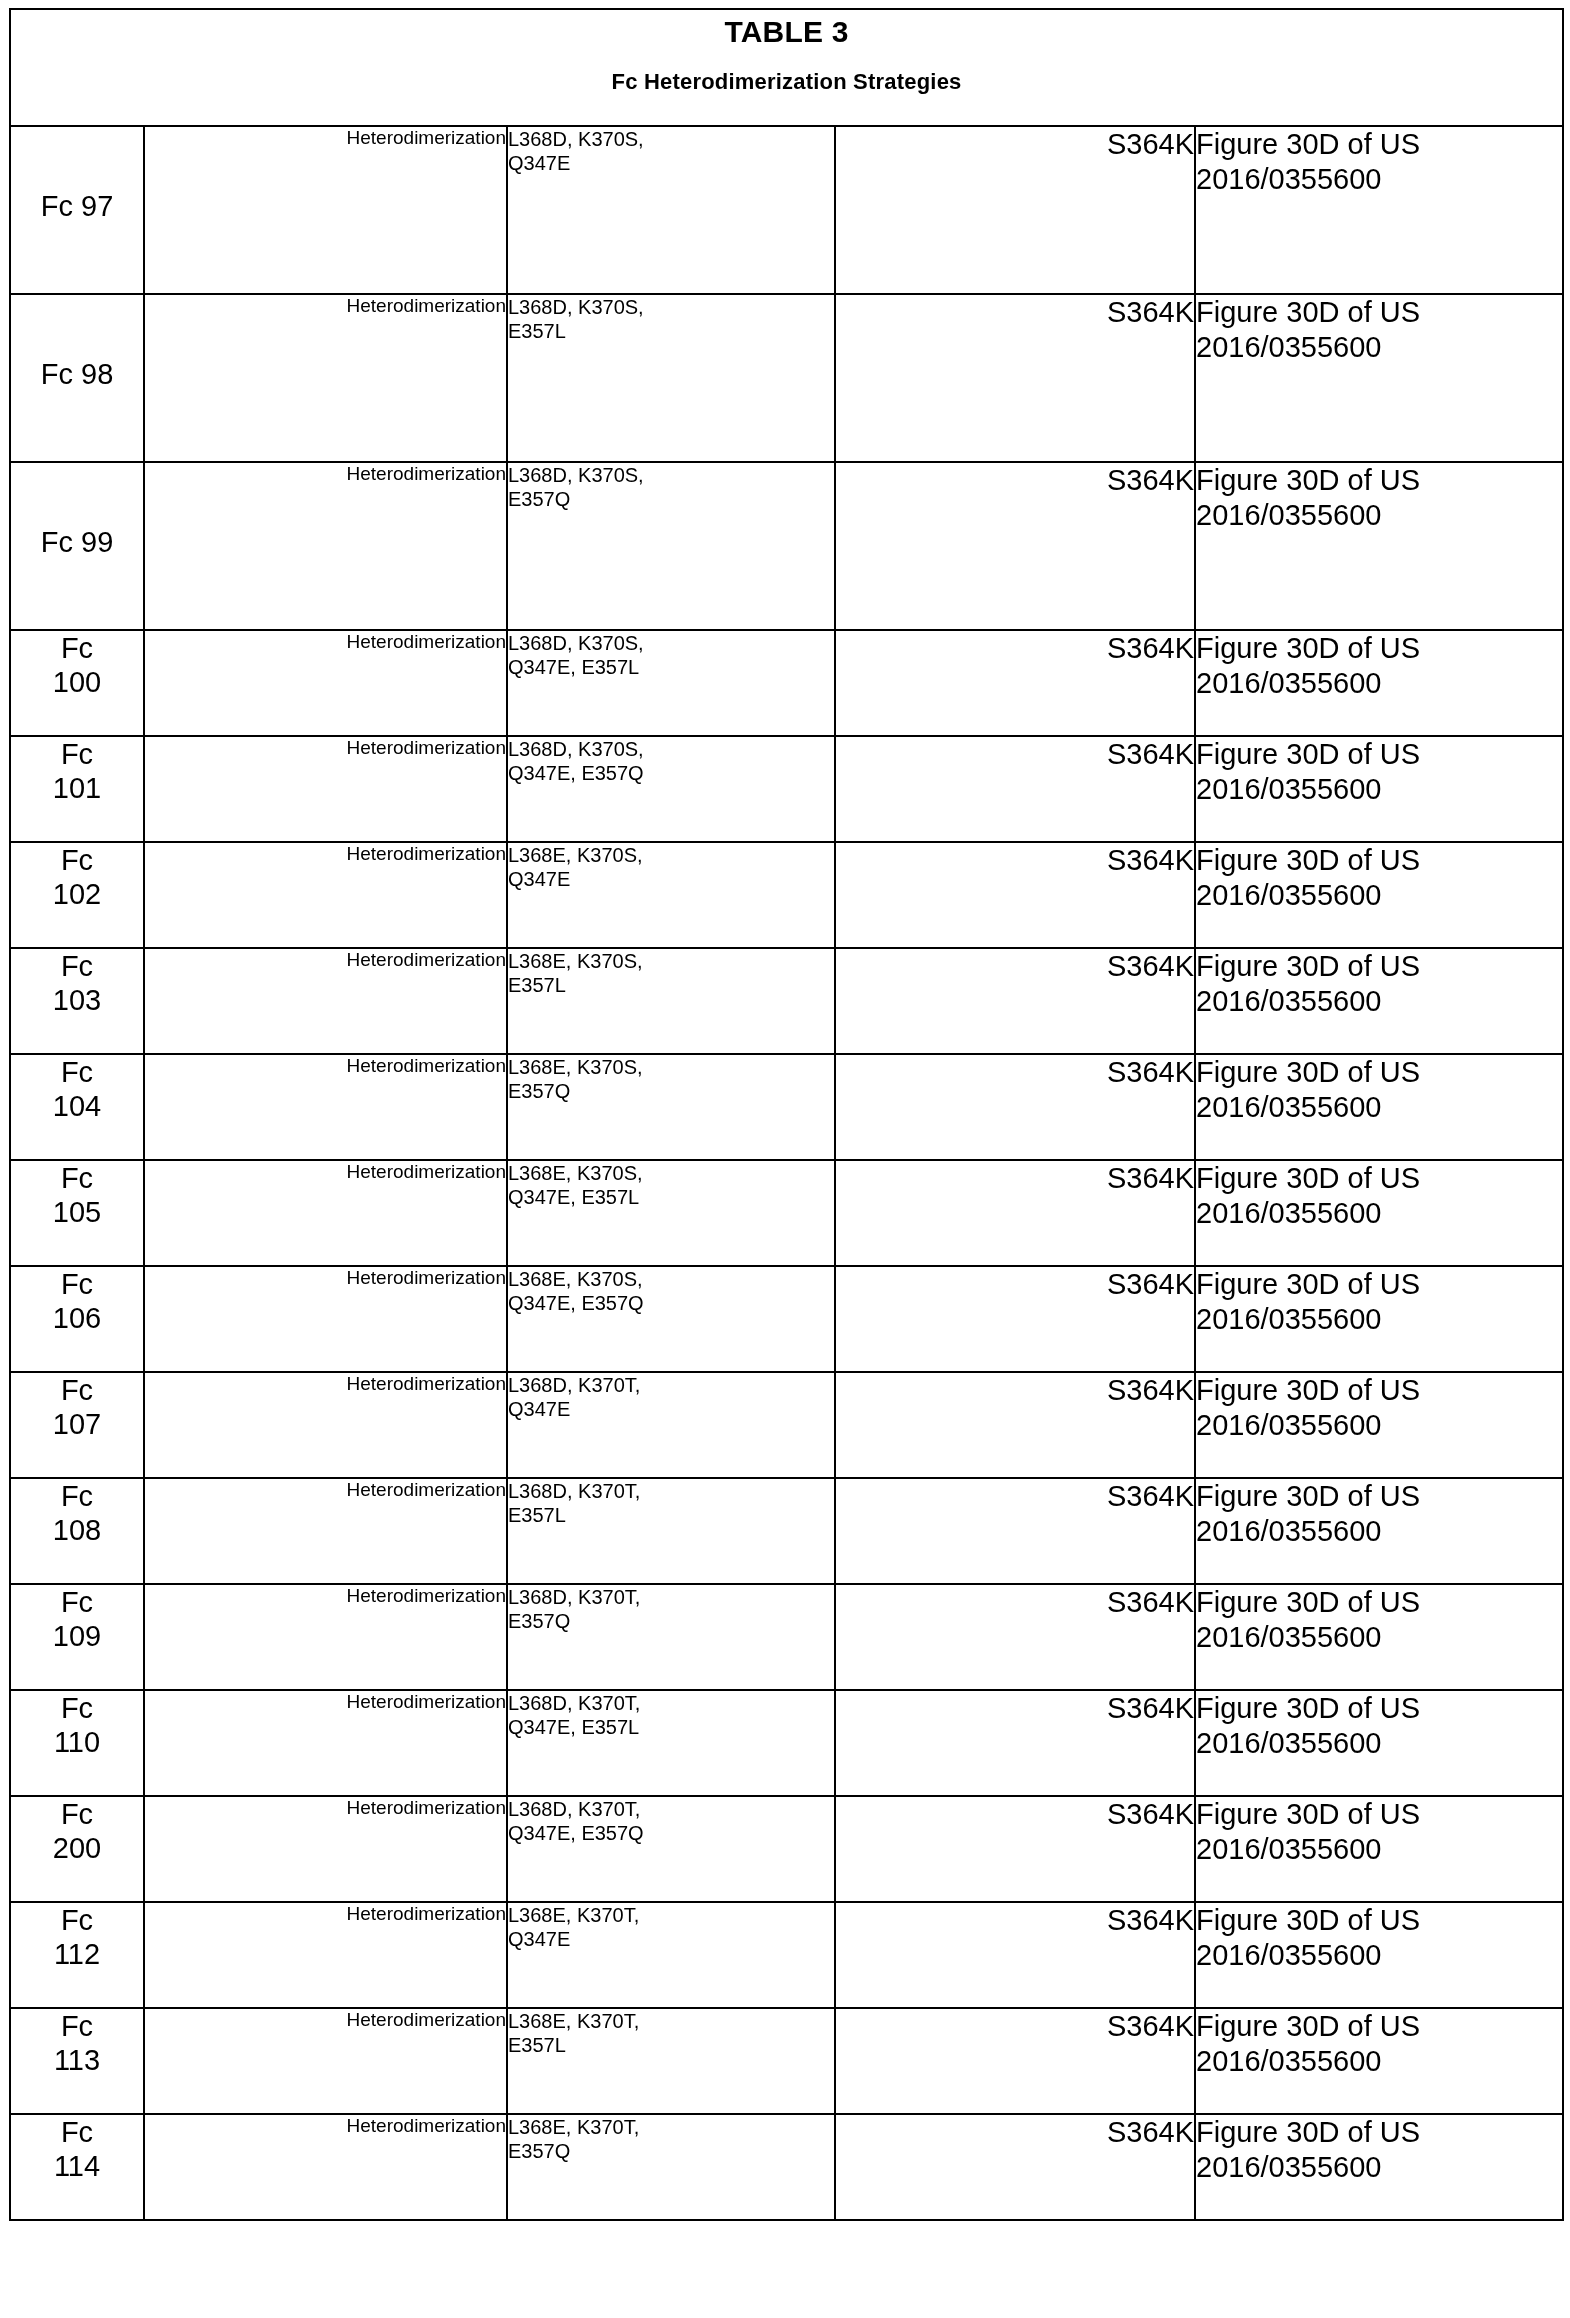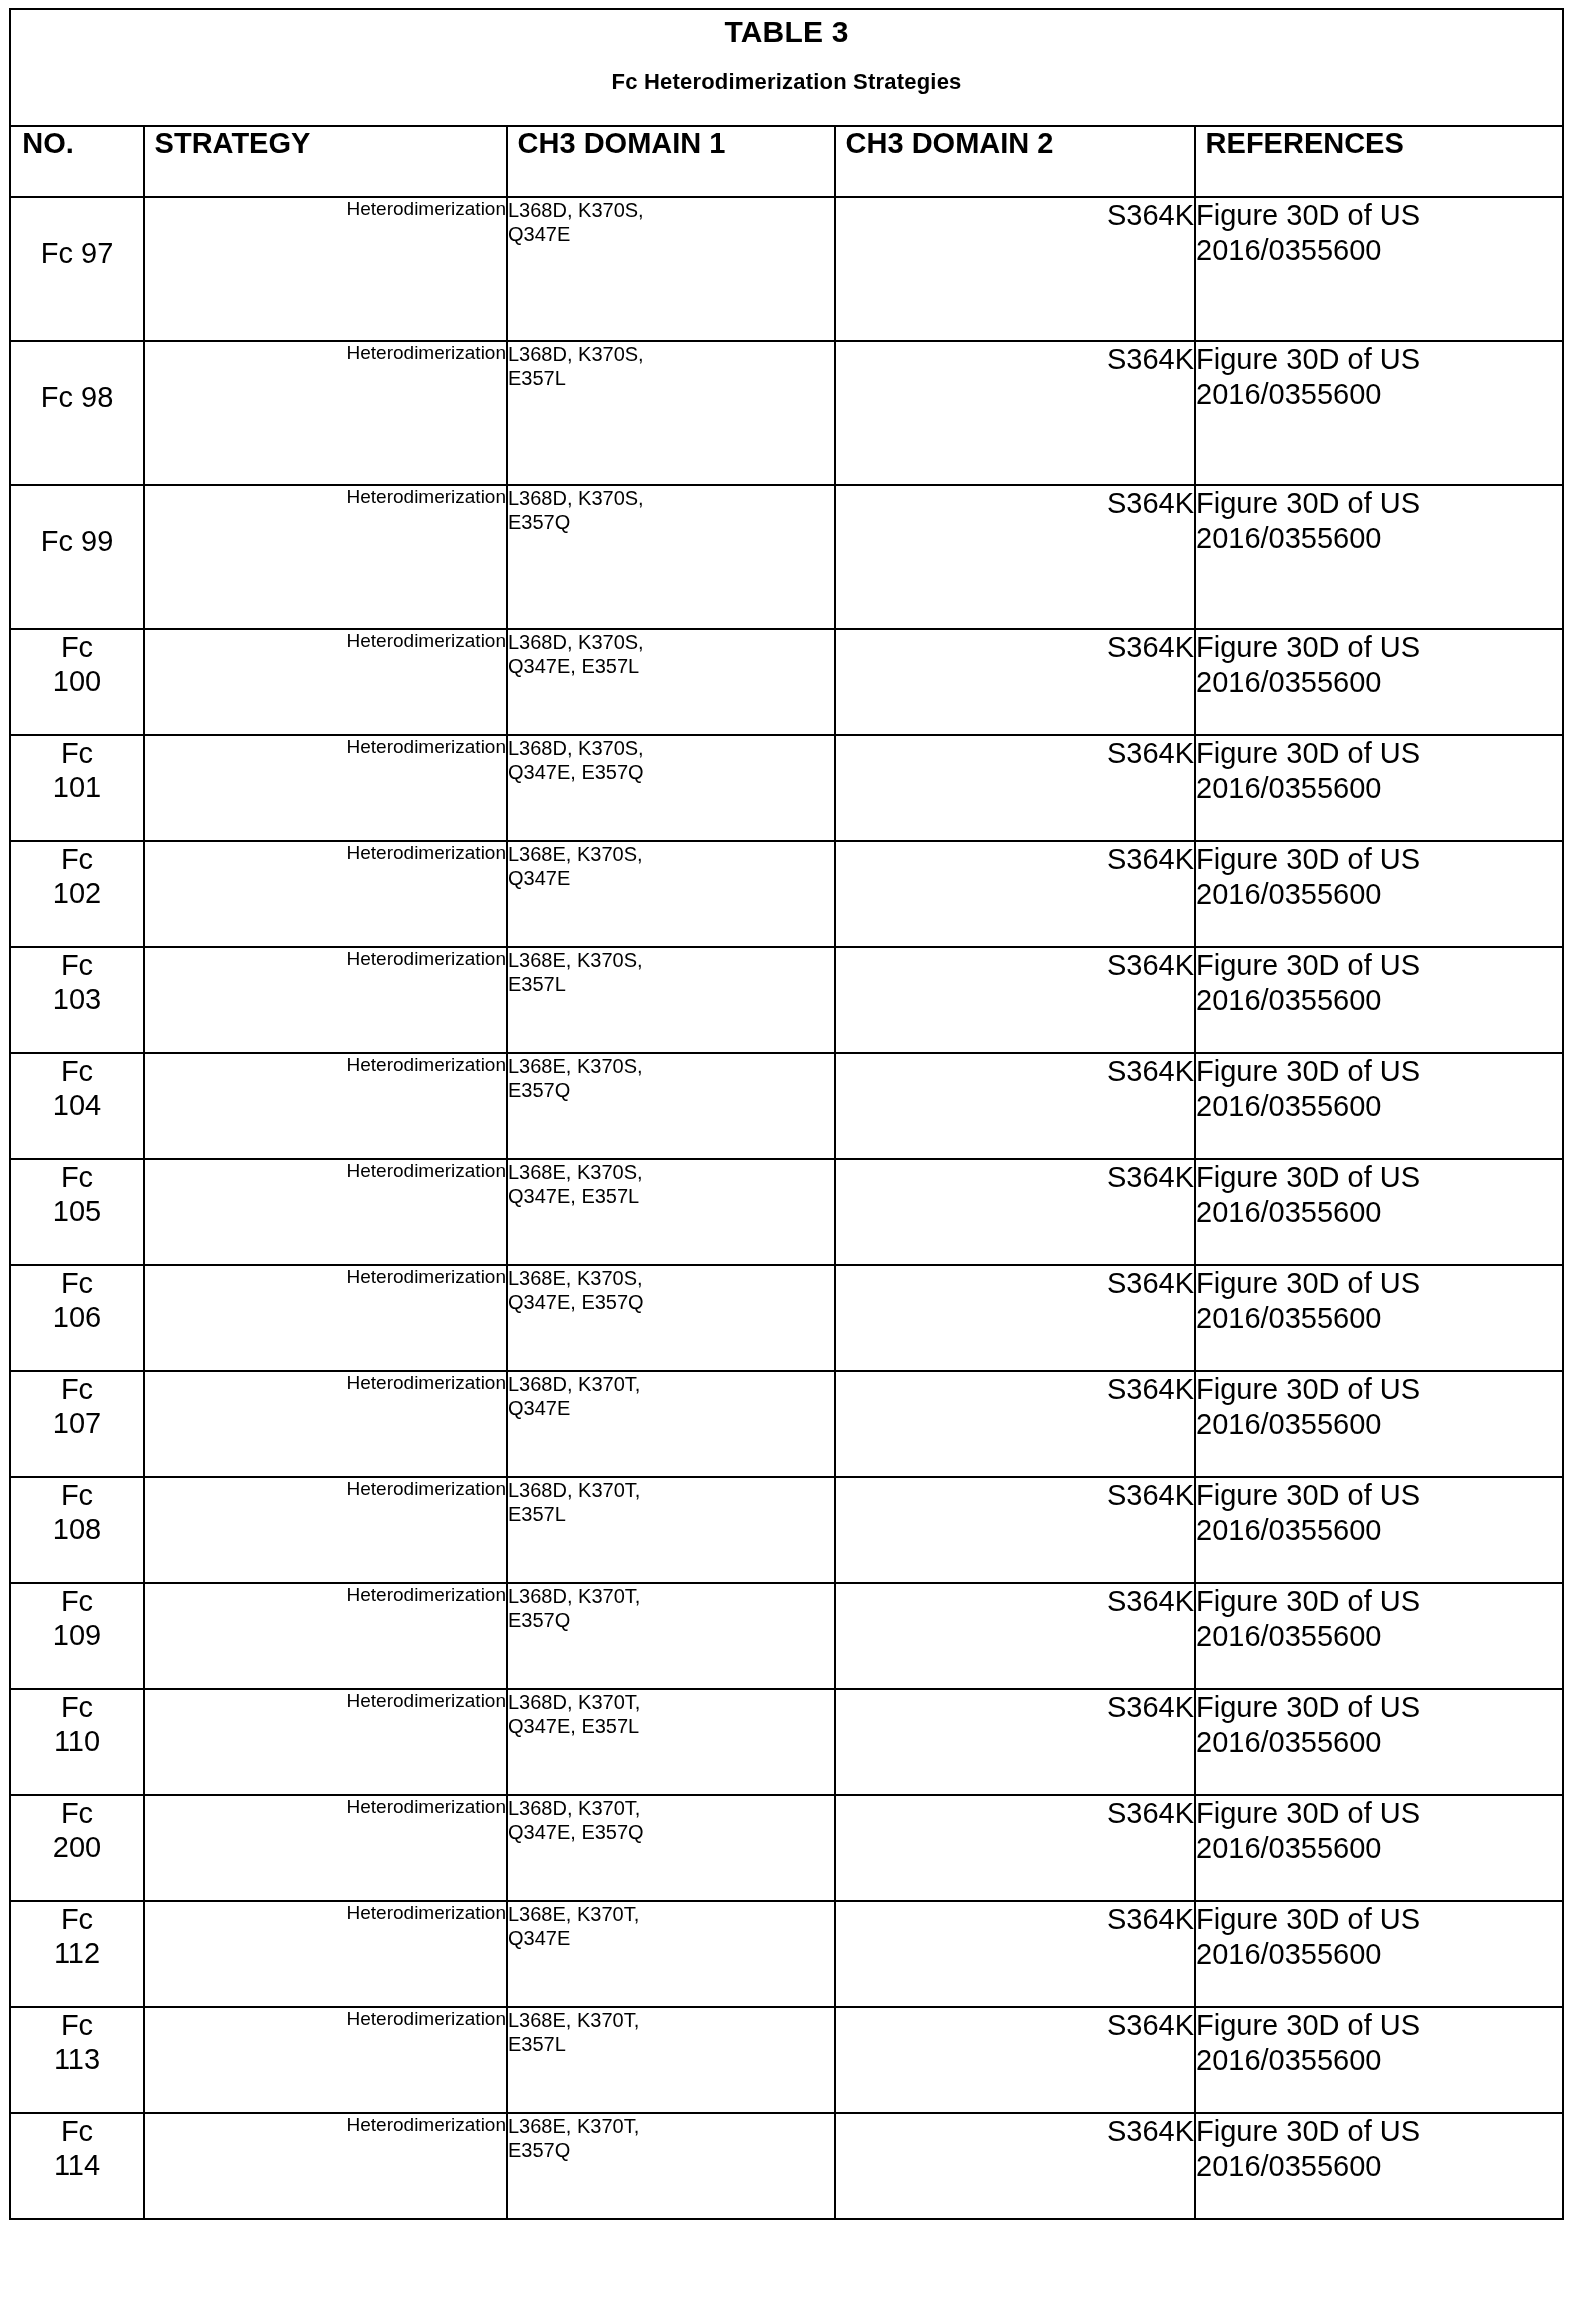--- a/index.html
+++ b/index.html
@@ -87,21 +87,21 @@
   .hdr-cell.pad-no { padding-left: 11.2px; }
 
   
   .cell-no {
     font-size: 29px;
     text-align: center;
     line-height: 1.18;
     padding-top: 11.2px;
   }
   .cell-no.single {
-    padding-top: 38px;
+    padding-top: 62px;
   }
 
   .cell-strategy {
     font-size: 19px;
     text-align: right;
     padding-left: 9.6px;
     padding-top: 46px;
     line-height: 1.18;
     white-space: nowrap;
   }
@@ -152,27 +152,20 @@
       </colgroup>
       <tbody id="table-body">
 
         <tr>
           <td class="title-cell" colspan="5">
             <div class="title-main">TABLE 3</div>
             <div class="title-sub">Fc Heterodimerization Strategies</div>
           </td>
         </tr>
 
-        <tr>
-          <td class="hdr-cell pad-no">NO.</td>
-          <td class="hdr-cell pad-l">STRATEGY</td>
-          <td class="hdr-cell pad-l">CH3 DOMAIN 1</td>
-          <td class="hdr-cell pad-l">CH3 DOMAIN 2</td>
-          <td class="hdr-cell pad-l">REFERENCES</td>
-        </tr>
 
       <tr class="data-row">
             <td class="cell-no single">
               <span class="ln">Fc 97</span>
             </td>
             <td class="cell-strategy">Heterodimerization</td>
             <td class="cell-domain1">
               <span class="ln">L368D, K370S,</span>
               <span class="ln">Q347E</span>
             </td>

